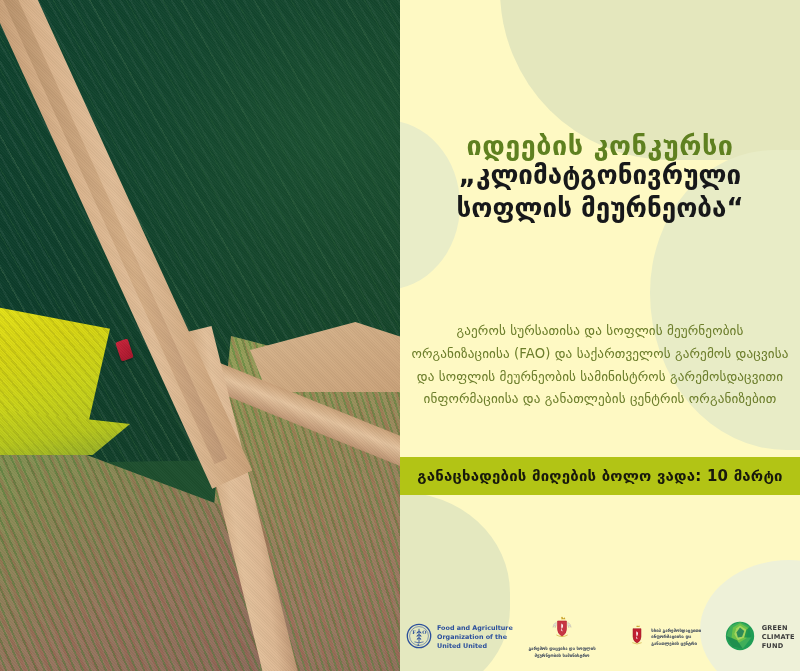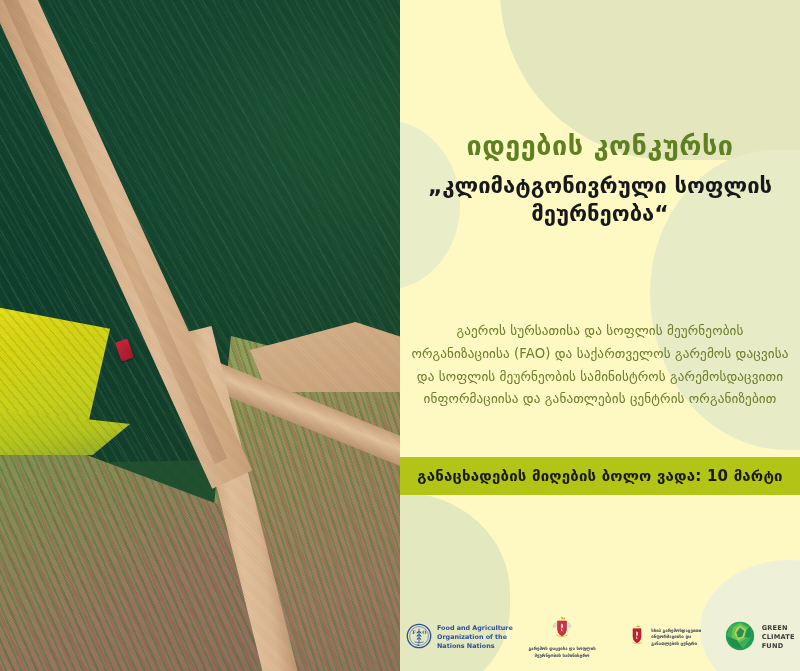--- a/index.html
+++ b/index.html
@@ -191,24 +191,24 @@
     width: 400px;
     text-align: center;
     font-size: 27px;
     font-weight: bold;
     color: #5f8020;
     letter-spacing: .5px;
     line-height: 1.15;
   }
   #title-main {
     position: absolute;
-    left: 14px; top: 172px;
+    left: 14px; top: 159px;
     width: 372px;
     text-align: center;
-    font-size: 22px;
+    font-size: 26px;
     font-weight: bold;
     color: #17181a;
     line-height: 1.28;
     letter-spacing: 0px;
   }
   #body-text {
     position: absolute;
     left: 10px; top: 320px;
     width: 380px;
     text-align: center;
@@ -347,21 +347,21 @@
             <path d="M20 22 q-3.6 1.5 -3.6 3.8 q3.6 0.4 3.6 -3.8 Z" fill="#2b4f9c"></path>
             <path d="M13 29 q7 3 14 0" stroke="#2b4f9c" stroke-width="1.1" fill="none"></path>
             <text x="9.5" y="17" font-size="7.5" font-family="DejaVu Serif, serif" font-weight="bold" fill="#2b4f9c">F</text>
             <text x="25" y="17" font-size="7.5" font-family="DejaVu Serif, serif" font-weight="bold" fill="#2b4f9c">O</text>
             <text x="16.5" y="35.5" font-size="5.4" font-family="DejaVu Serif, serif" font-weight="bold" fill="#2b4f9c">A</text>
           </svg>
         </span>
         <span>
           <div class="fao-text">Food and Agriculture</div>
           <div class="fao-text">Organization of the</div>
-          <div class="fao-text">Nations Nations</div>
+          <div class="fao-text">United United</div>
         </span>
       </div>
 
       <div class="logo-block" id="logo-ministry">
         <span>
           <svg width="28" height="24" viewBox="0 0 44 38" aria-hidden="true">
             <path d="M22 2 l2 2 l2 -2 l1.4 3 l-6.8 0 Z" fill="#c9a227"></path>
             <circle cx="22" cy="2.2" r="1.2" fill="#c9a227"></circle>
             <path d="M15 8 h14 v13 q0 7 -7 11 q-7 -4 -7 -11 Z" fill="#ffffff" stroke="#b8232f" stroke-width="1.1"></path>
             <path d="M15 8 h14 v13 q0 7 -7 11 q-7 -4 -7 -11 Z" fill="#c02030" opacity=".9"></path>

